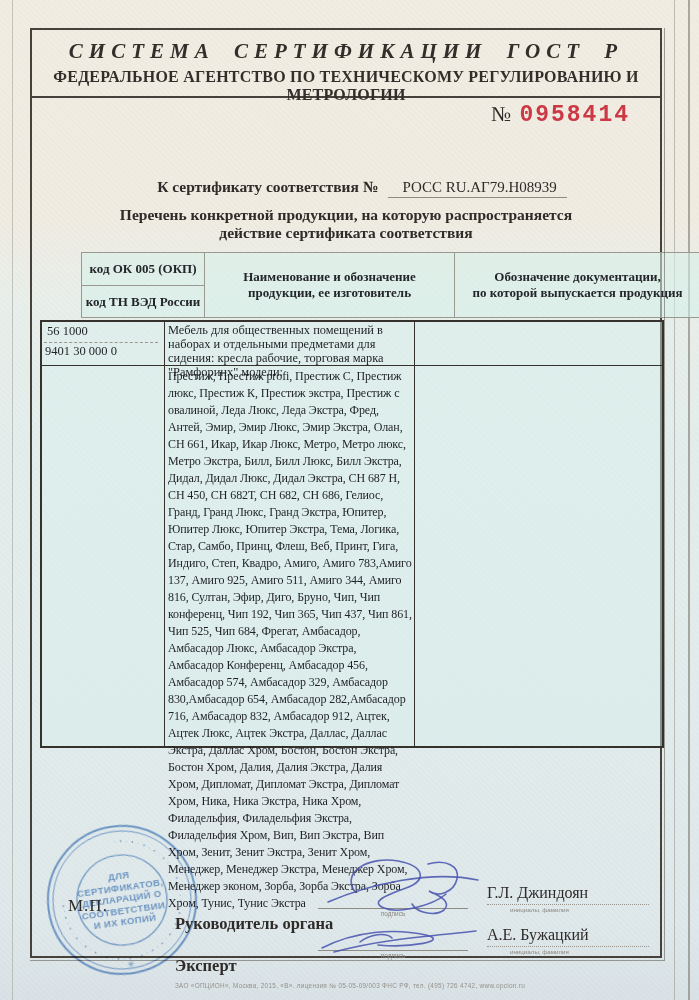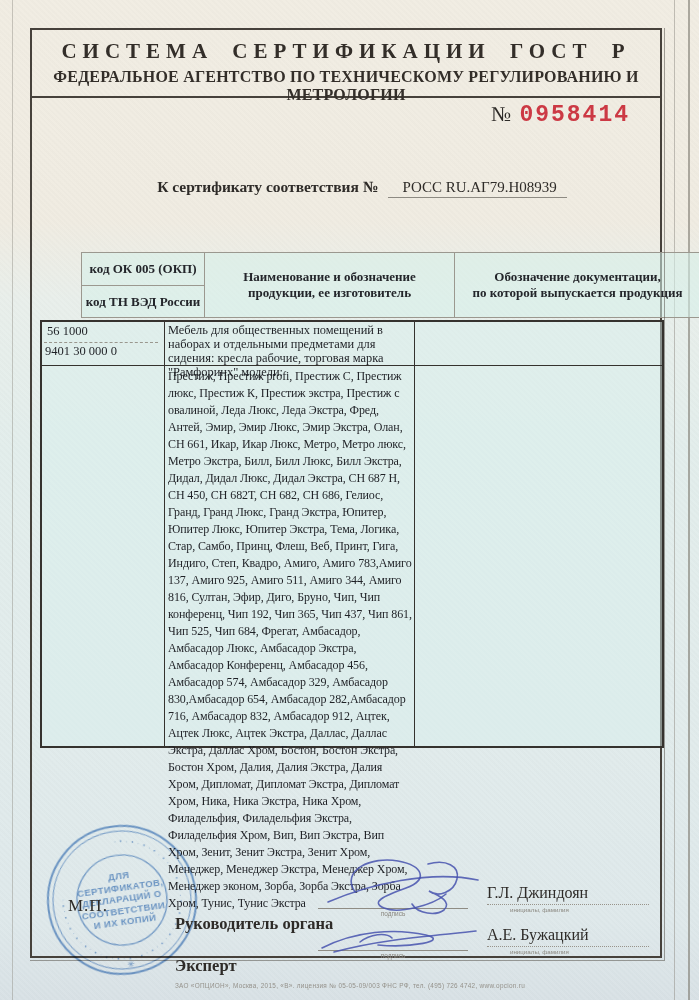--- a/index.html
+++ b/index.html
@@ -28,21 +28,21 @@
     content:"";position:absolute;left:-2px;top:-2px;right:-5px;bottom:-5px;
     border-right:1px solid rgba(90,85,78,0.55);
     border-bottom:1px solid rgba(90,85,78,0.55);
     pointer-events:none;
   }
   #header-band{
     position:absolute;left:0;top:0;width:100%;height:66px;
     border-bottom:2px solid #46413b;text-align:center;color:#332e29;
   }
   #system-title{
-    margin-top:9px;font-size:21px;font-weight:bold;letter-spacing:6px;word-spacing:8px;
+    margin-top:9px;font-size:21px;font-weight:bold;letter-spacing:6px;word-spacing:8px;font-style:italic;
   }
   #agency-title{
     margin-top:4px;font-size:16px;font-weight:bold;letter-spacing:0.2px;
   }
   #blank-number{
     position:absolute;right:30px;top:72px;white-space:nowrap;
   }
   #blank-number .nsign{font-size:21px;color:#2e2b28;vertical-align:top;}
   #blank-number .nval{
     font-family:"Liberation Mono","DejaVu Sans Mono",monospace;
@@ -154,20 +154,22 @@
 
     <div id="blank-number">
       <span class="nsign">№</span><span class="nval">0958414</span>
     </div>
 
 
     <div id="cert-line">
       <span class="lbl">К сертификату соответствия №</span><span class="num">РОСС RU.АГ79.Н08939</span>
     </div>
 
+    <div id="scope-statement">Перечень конкретной продукции,  на которую распространяется
+действие сертификата соответствия</div>
 
     <div id="table-head">
       <div class="vline" style="left:122px"></div>
       <div class="vline" style="left:372px"></div>
       <div id="th-col1">
         <div class="cell top">код ОК 005 (ОКП)</div>
         <div class="cell bot">код ТН ВЭД России</div>
       </div>
       <div class="th-mid" id="th-col2">Наименование и обозначение
 продукции, ее изготовитель</div>

